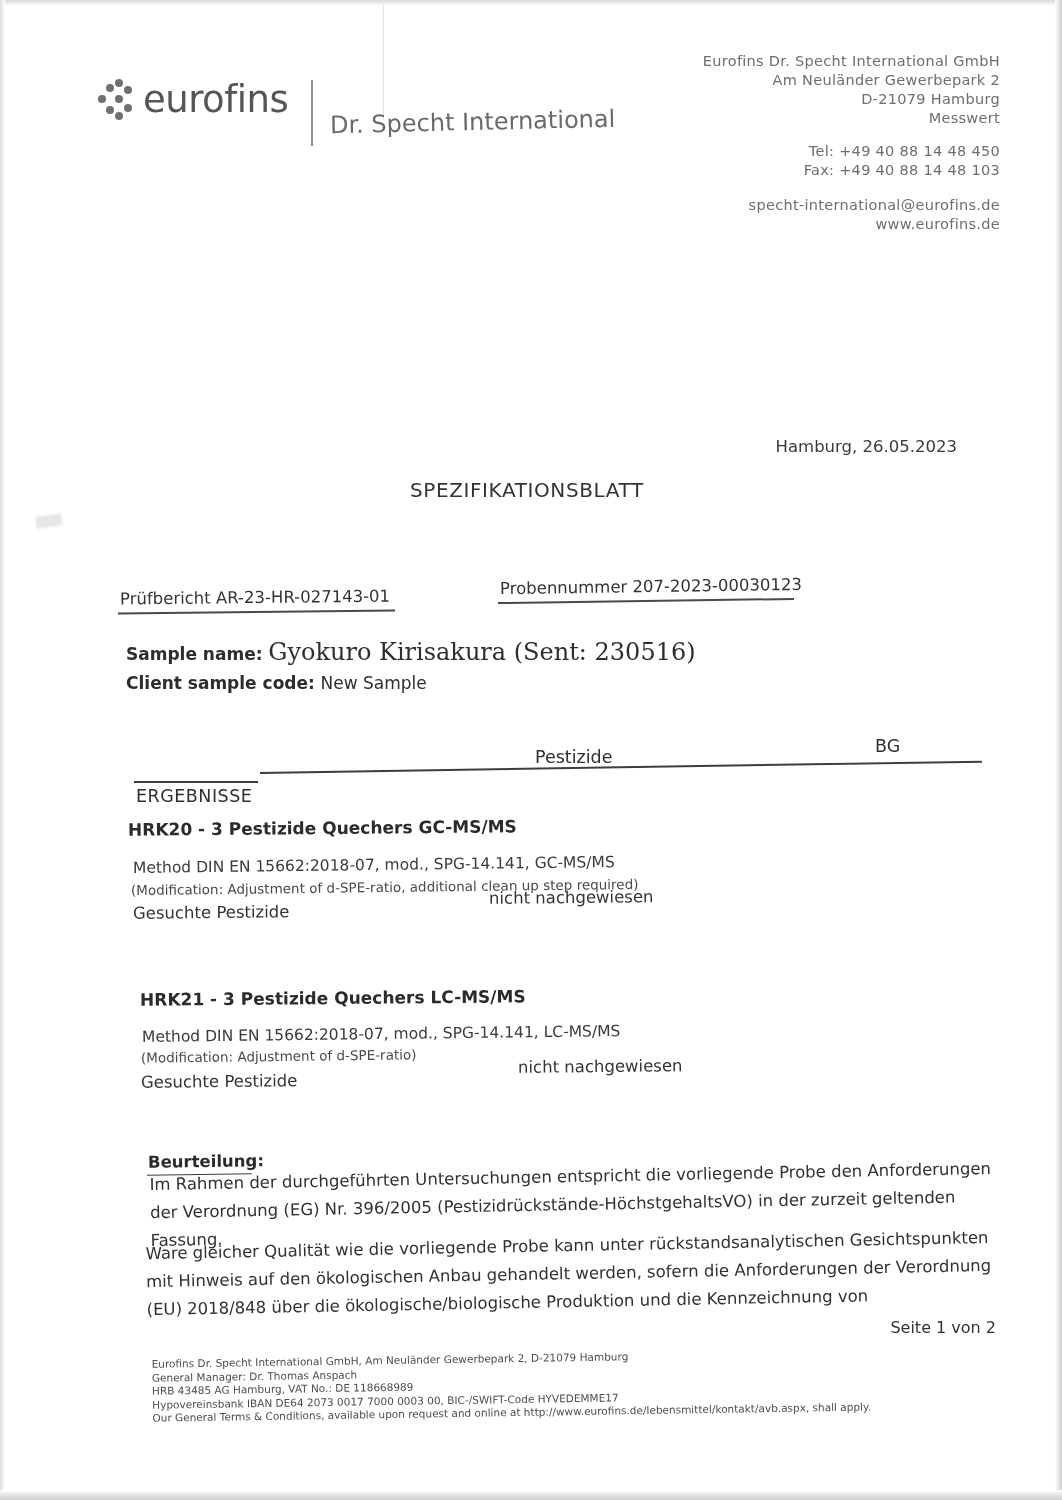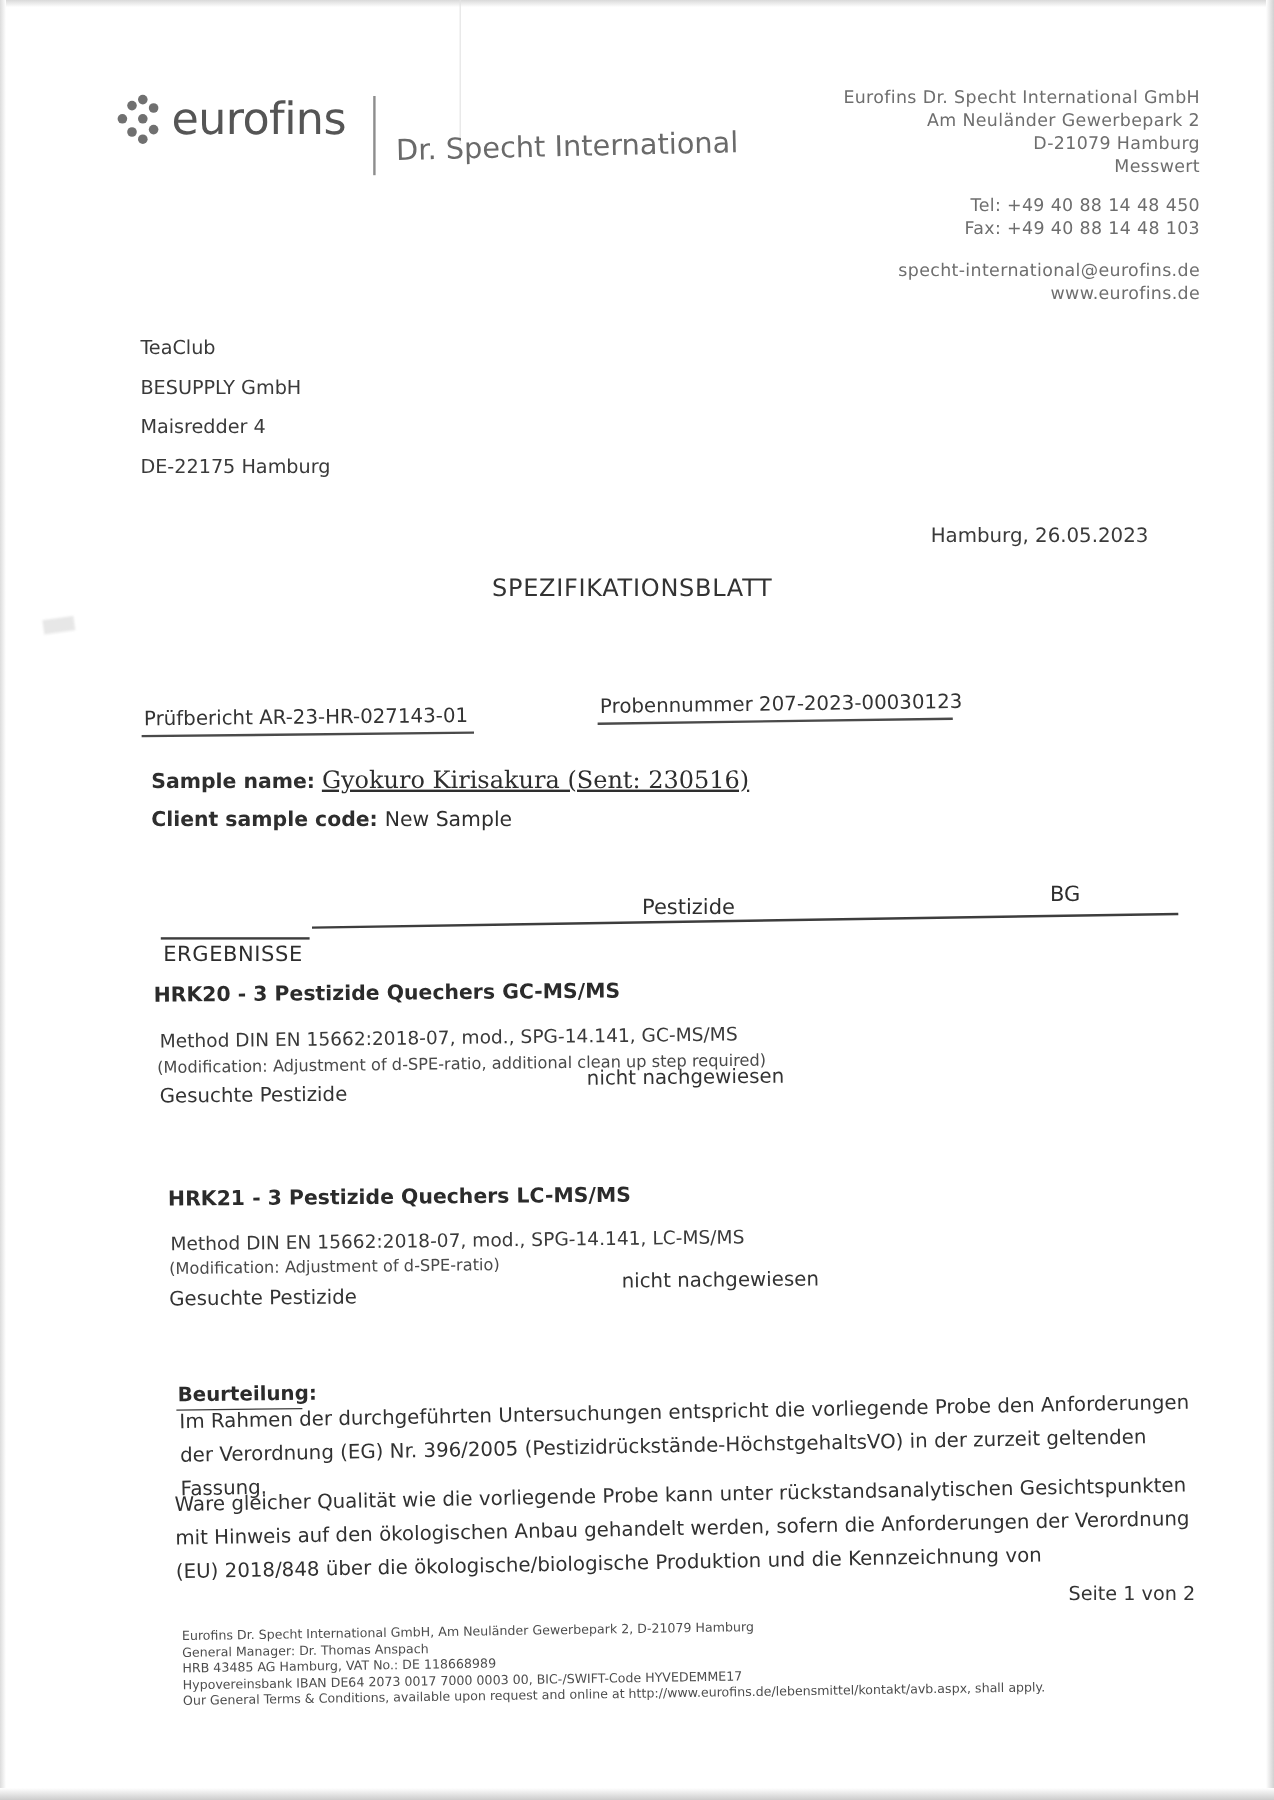--- a/index.html
+++ b/index.html
@@ -81,21 +81,21 @@
     position: absolute;
     left: 330px; top: 108px;
     font-size: 24px;
     color: #6a6a6a;
     transform: rotate(-1.3deg);
     font-family: "DejaVu Sans", sans-serif;
   }
 
   .addr-block {
     position: absolute;
-    right: 62px; top: 73px;
+    right: 62px; top: 52px;
     text-align: right;
     font-size: 14.5px;
     line-height: 19px;
     color: #6e6e6e;
     letter-spacing: 0.3px;
   }
   .addr-block .spacer { height: 14px; }
   .addr-block .mail { margin-top: 16px; }
 
   
@@ -159,21 +159,21 @@
     font-size: 18px;
     color: #2e2e2e;
   }
   .sample-code-row {
     position: absolute;
     left: 126px; top: 672px;
     font-size: 18px;
     color: #2e2e2e;
   }
   .lbl-bold { font-weight: bold; font-size: 17px; }
-  .val-serif { font-family: "DejaVu Serif", serif; font-size: 20px; text-decoration: underline; }
+  .val-serif { font-family: "DejaVu Serif", serif; font-size: 24px; }
   .val-plain { font-size: 17px; }
 
   
   .results-label {
     position: absolute;
     left: 136px; top: 758px;
     font-size: 17.5px;
     letter-spacing: 0.5px;
     color: #2e2e2e;
     margin-top: 28px;
@@ -322,26 +322,20 @@
     <div>Am Neuländer Gewerbepark 2</div>
     <div>D-21079 Hamburg</div>
     <div>Messwert</div>
     <div class="spacer"></div>
     <div>Tel: +49 40 88 14 48 450</div>
     <div>Fax: +49 40 88 14 48 103</div>
     <div class="mail">specht-international@eurofins.de</div>
     <div>www.eurofins.de</div>
   </div>
 
-  <div class="recipient">
-    <div>TeaClub</div>
-    <div>BESUPPLY GmbH</div>
-    <div>Maisredder 4</div>
-    <div>DE-22175 Hamburg</div>
-  </div>
 
   <div class="place-date">Hamburg, 26.05.2023</div>
   <div class="doc-title">SPEZIFIKATIONSBLATT</div>
 
   <div class="report-no">Prüfbericht  AR-23-HR-027143-01</div>
   <div class="report-no-underline"></div>
   <div class="sample-no">Probennummer 207-2023-00030123</div>
   <div class="sample-no-underline"></div>
 
   <div class="sample-name-row">

